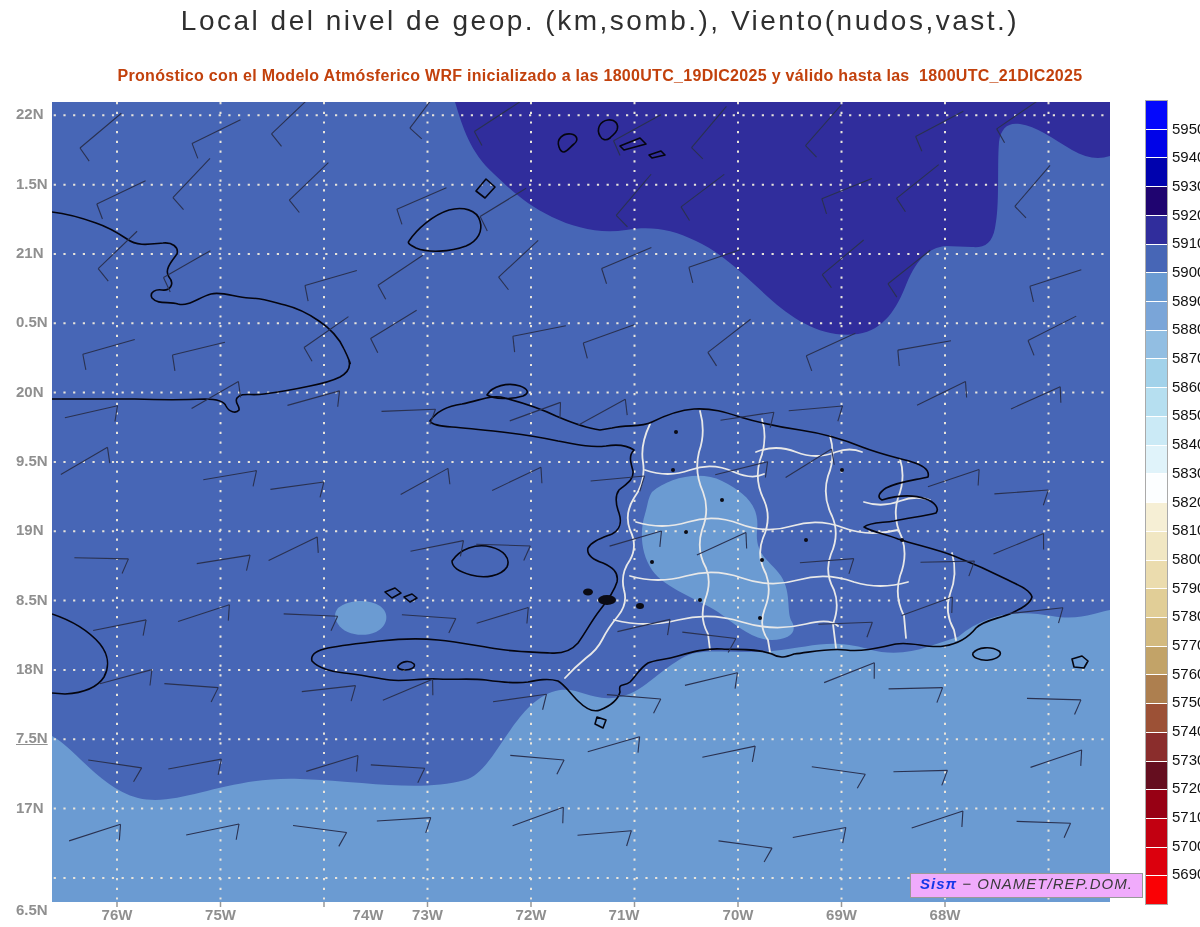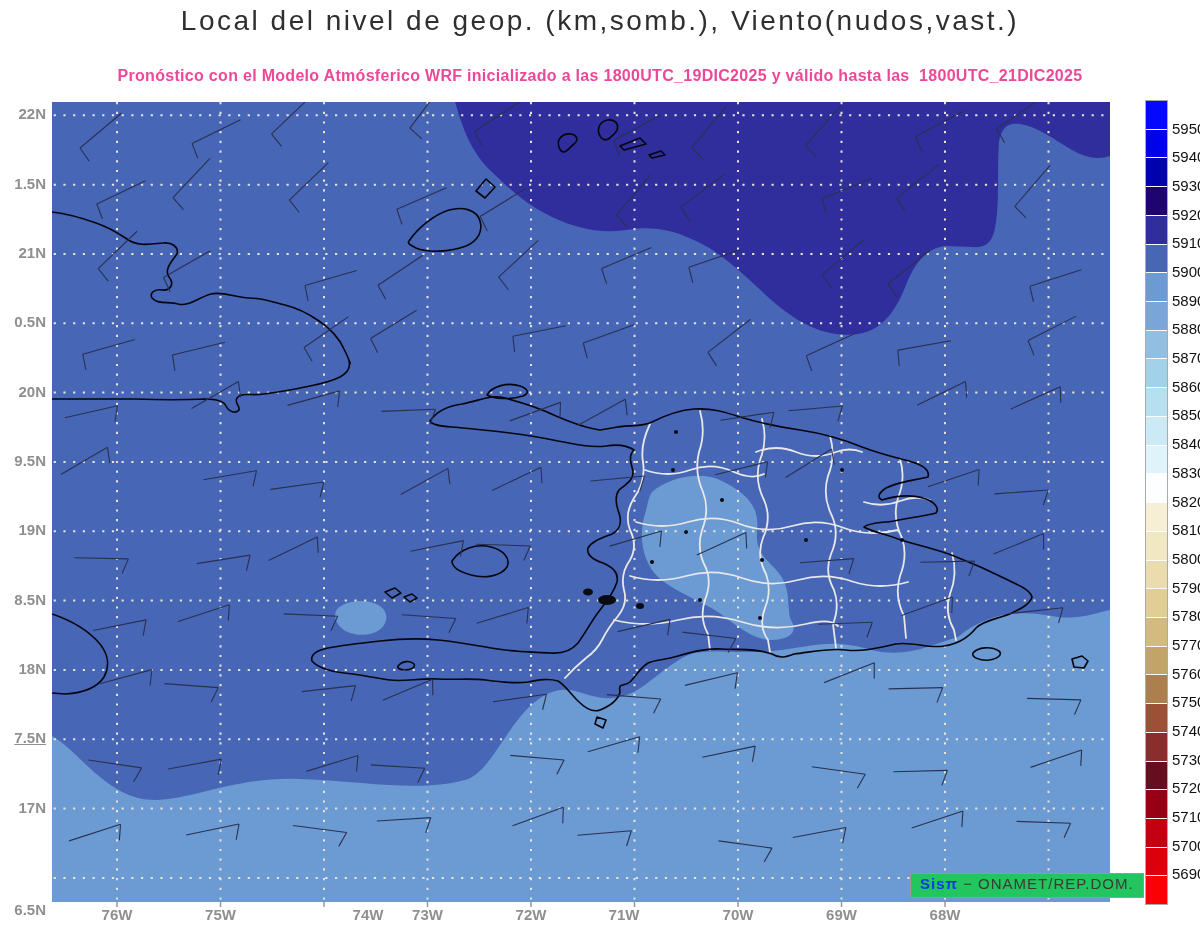--- a/index.html
+++ b/index.html
@@ -3,33 +3,33 @@
 <meta charset="utf-8">
 <style>
   html,body{margin:0;padding:0;background:#ffffff;}
   .page{position:relative;width:1200px;height:927px;background:#fff;overflow:hidden;
         font-family:"Liberation Sans",sans-serif;}
   .title{position:absolute;top:5px;left:0;width:1200px;text-align:center;
          font-size:28px;letter-spacing:2.5px;color:#2f2f2f;white-space:pre;}
   .sub1{position:absolute;top:44px;left:0;width:1200px;text-align:center;
         font-size:17px;letter-spacing:.8px;color:#2525dc;white-space:pre;font-weight:bold;}
   .sub2{position:absolute;top:67px;left:0;width:1200px;text-align:center;
-        font-size:16px;letter-spacing:.3px;color:#ec4899;white-space:pre;font-weight:bold;}
-  .lat-label{position:absolute;left:0;width:46px;text-align:right;font-size:15px;
-             color:#8f8f8f;font-weight:bold;}
+        font-size:16px;letter-spacing:.3px;color:#c2410c;white-space:pre;font-weight:bold;}
+  .lat-label{position:absolute;left:0;width:46px;text-align:left;font-size:15px;
+             color:#8f8f8f;font-weight:bold;padding-left:16px;}
   .lon-label{position:absolute;width:44px;text-align:center;font-size:15px;
              color:#8f8f8f;font-weight:bold;}
   .cbar{position:absolute;left:1145px;top:100px;width:21px;height:803px;
         border:1px solid #aaa;display:flex;flex-direction:column;box-sizing:content-box;}
   .cbar-cell{flex:1 1 auto;border-bottom:1px solid #fff;}
   .cbar-cell:last-child{border-bottom:none;}
   .cbar-label{position:absolute;left:1172px;font-size:15px;color:#111;}
-  .brand{position:absolute;left:910px;top:873px;height:20px;background:#22c55e;
+  .brand{position:absolute;left:910px;top:873px;height:20px;background:#f0abfc;
          border:1.5px solid #999;padding:1px 9px 2px 9px;font-size:15px;
-         letter-spacing:1px;color:#3a3a3a;white-space:pre;}
+         letter-spacing:1px;color:#3a3a3a;white-space:pre;font-style:italic;}
   .brand .b-blue{color:#1437e8;font-weight:bold;}
   svg{position:absolute;left:0;top:0;}
 </style>
 </head>
 <body>
 
 <div class="page">
 
   <div class="title">Local del nivel de geop. (km,somb.), Viento(nudos,vast.)</div>
   <div class="sub2">Pronóstico con el Modelo Atmósferico WRF inicializado a las 1800UTC_19DIC2025 y válido hasta las  1800UTC_21DIC2025</div>

